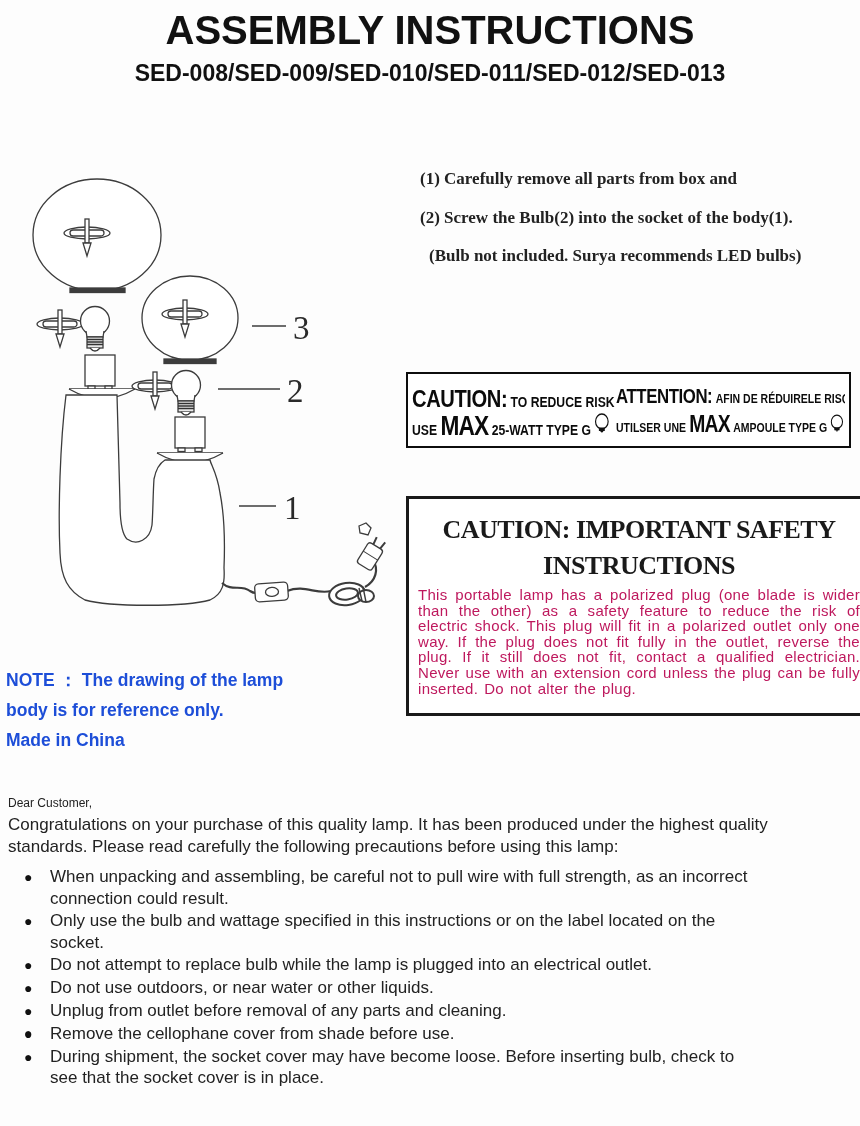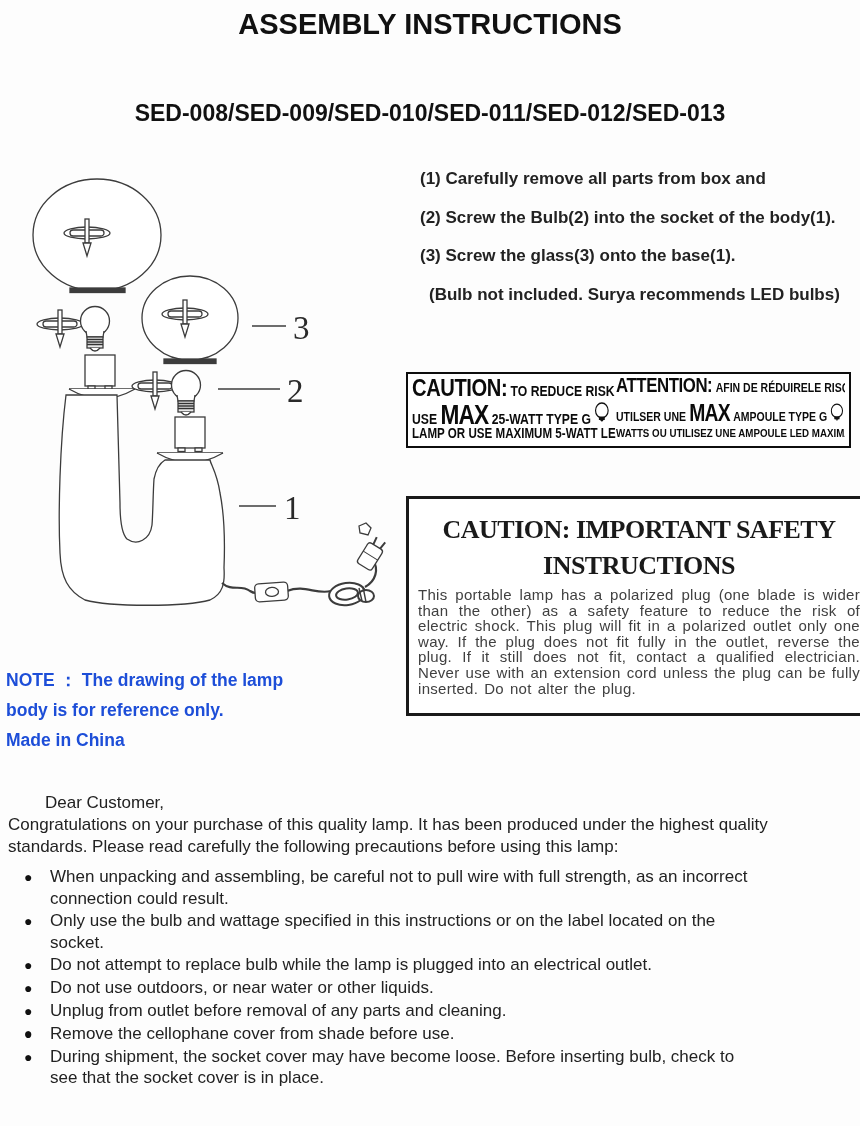--- a/index.html
+++ b/index.html
@@ -3,42 +3,42 @@
 <meta charset="utf-8">
 <style>
   html,body{margin:0;padding:0;}
   body{
     width:860px;height:1126px;position:relative;background:#fdfdfd;
     font-family:"Liberation Sans",sans-serif;color:#1e1e1e;overflow:hidden;
   }
   
   .title{
     position:absolute;top:8px;left:0;width:860px;text-align:center;
-    font-size:29px;font-weight:bold;letter-spacing:0px;color:#111;
+    font-size:40px;font-weight:bold;letter-spacing:0px;color:#111;
   }
   .subtitle{
     position:absolute;top:60px;left:0;width:860px;text-align:center;
-    font-size:23px;font-weight:bold;color:#111;margin-top:40px;
+    font-size:23px;font-weight:bold;color:#111;
   }
   
   .diagram{position:absolute;left:10px;top:163px;width:390px;height:470px;}
   .diagram svg{display:block;}
   .diagram text{font-family:"Liberation Serif",serif;font-size:33px;fill:#2a2a2a;}
   
   .steps{
     position:absolute;left:420px;top:160px;width:438px;
     font-size:17px;font-weight:bold;color:#222;
   }
-  .steps .step{line-height:38.5px;white-space:nowrap;}
+  .steps .step{line-height:38.5px;white-space:nowrap;font-family:Liberation Serif, serif;}
   .steps .step.indent{padding-left:9px;}
   
   .caution-label{
     position:absolute;left:406px;top:372px;width:445px;height:76px;
     border:2px solid #0d0d0d;background:#fff;display:flex;
-    padding:0 4px;box-sizing:border-box;
+    padding:11px 4px;box-sizing:border-box;
   }
   .c-col{overflow:hidden;}
   .c-col-en{width:47%;}
   .c-col-fr{width:53%;}
   .condense{transform:scaleX(0.84);transform-origin:0 0;width:119%;}
   .cline{display:flex;align-items:baseline;gap:4px;white-space:nowrap;
          font-weight:bold;color:#0b0b0b;}
   .c-col-en .big{font-size:24px;letter-spacing:-0.5px;}
   .c-col-en .sm{font-size:14.5px;}
   .c-col-en .max{font-size:27px;letter-spacing:-1px;}
@@ -55,30 +55,30 @@
     position:absolute;left:406px;top:496px;width:466px;height:220px;
     border:3px solid #1a1a1a;background:#fff;box-sizing:border-box;
     padding:13px 9px 0 9px;
   }
   .safety-title{
     font-family:"Liberation Serif",serif;font-weight:bold;color:#1a1a1a;
     text-align:center;font-size:26px;line-height:36px;letter-spacing:-0.5px;
   }
   .safety-body{
     margin-top:3px;font-size:15px;line-height:15.6px;text-align:justify;
-    color:#404040;letter-spacing:0.3px;word-spacing:1.5px;
+    color:#be185d;letter-spacing:0.3px;word-spacing:1.5px;
   }
   
   .note{
     position:absolute;left:6px;top:665px;width:400px;
     font-size:17.5px;font-weight:bold;color:#1d4ed8;line-height:30px;
   }
   
   .letter{position:absolute;left:8px;top:792px;width:846px;color:#222;}
-  .salutation{font-size:17px;line-height:22px;margin-left:37px;}
+  .salutation{font-size:12px;line-height:22px;}
   .intro{font-size:17px;line-height:21.5px;width:800px;}
   .precautions{
     list-style:none;margin:9px 0 0 0;padding:0;width:812px;
     font-size:17px;line-height:21.6px;
   }
   .precautions li{position:relative;padding:0 72px 1px 42px;}
   .precautions li .dot{
     position:absolute;left:16px;top:1px;font-size:14px;color:#111;
   }
 </style>
@@ -187,21 +187,20 @@
     <g>
       <path d="M229,343 L266,343"></path>
       <text x="274" y="356" stroke="none">1</text>
     </g>
   </svg>
 </div>
 
 <div class="steps">
   <div class="step">(1) Carefully remove all parts from box and</div>
   <div class="step">(2) Screw the Bulb(2) into the socket of the body(1).</div>
-  <div class="step">(3) Screw the glass(3) onto the base(1).</div>
   <div class="step indent">(Bulb not included. Surya recommends LED bulbs)</div>
 </div>
 
 <div class="caution-label">
   <div class="c-col c-col-en">
     <div class="condense">
       <div class="cline l1">
         <span class="big">CAUTION:</span>
         <span class="sm">TO REDUCE RISK OF FIRE,</span>
       </div>

